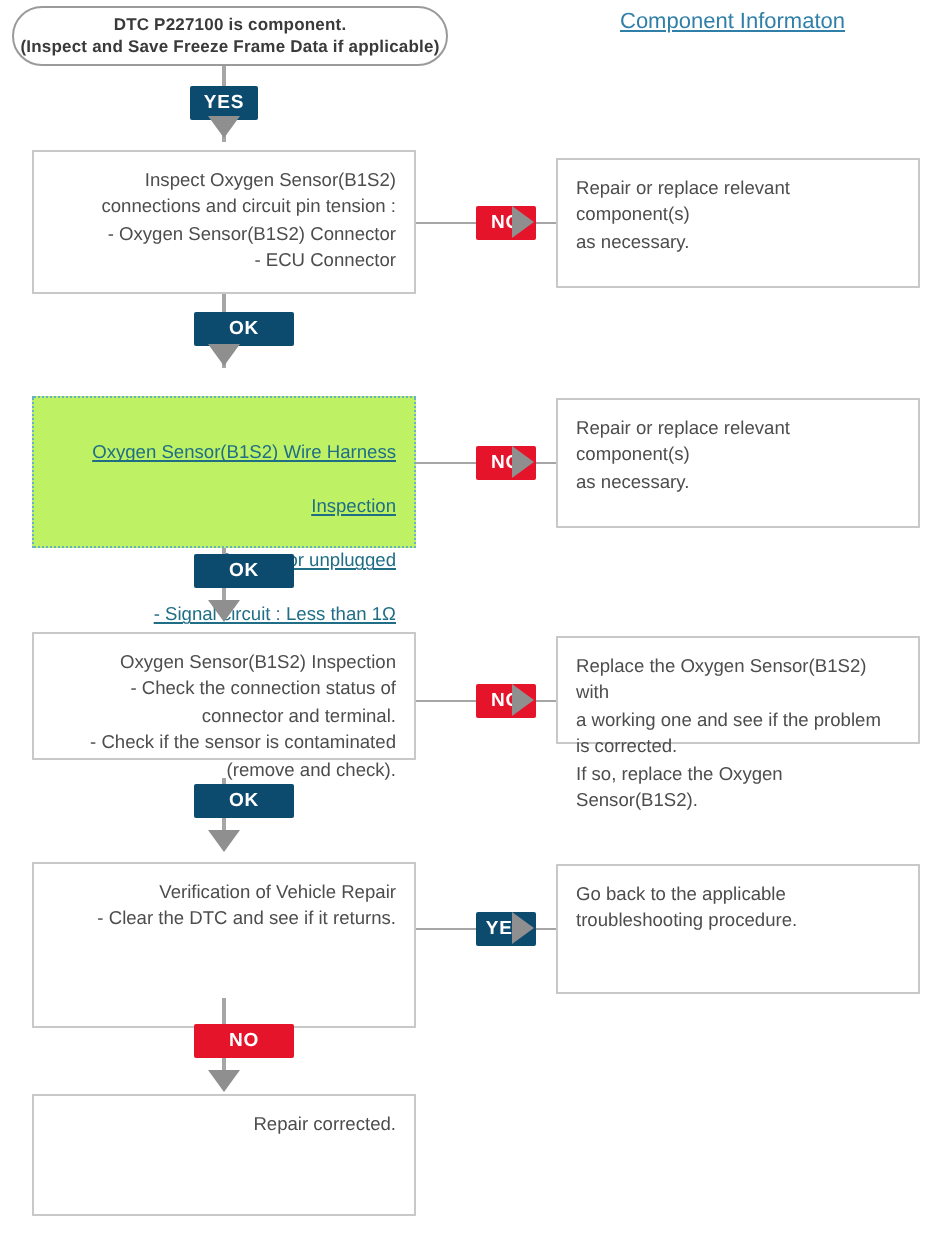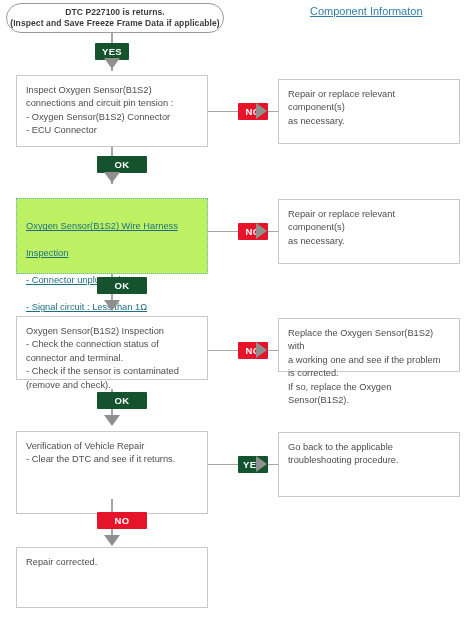--- a/index.html
+++ b/index.html
@@ -63,21 +63,21 @@
     position: absolute;
     box-sizing: border-box;
     background: #ffffff;
     border: 1px solid #c8c8c8;
     font-size: 9.3px;
     line-height: 1.45;
     color: #4d4d4d;
     padding: 8px 9px 6px 9px;
     white-space: pre-line;
   }
-  .box.left  { left: 16px;  width: 192px; }
+  .box.left  { left: 16px;  width: 192px; text-align: right; }
   .box.right { left: 278px; width: 182px; }
 
   .box.highlight {
     background: #bef264;
     border: 1px dotted #64b4c4;
     color: #1f6e86;
   }
   .box.highlight .hl-line {
     text-decoration: underline;
     display: block;
@@ -119,38 +119,38 @@
     font-size: 9.5px;
     font-weight: bold;
     color: #ffffff;
     text-align: center;
     letter-spacing: .4px;
     border-radius: 1px;
     display: flex;
     align-items: center;
     justify-content: center;
   }
-  .badge.green { background: #14532d; }
+  .badge.green { background: #0c4a6e; }
   .badge.red   { background: #e5142a; }
   .badge.v {          
     width: 50px; height: 17px;
     left: 97px;
   }
   .badge.v.wide { width: 34px; left: 95px; }
   .badge.h {          
     width: 30px; height: 17px;
   }
 </style>
 </head>
 <body>
 
 <div id="page">
 
   <div class="start-node">
-    <span class="ln">DTC P227100 is returns.</span>
+    <span class="ln">DTC P227100 is component.</span>
     <span class="ln">(Inspect and Save Freeze Frame Data if applicable)</span>
   </div>
 
   <a class="comp-link">Component Informaton</a>
 
   <div class="vline" style="top:33px; height:13px;"></div>
   <div class="badge green v wide" style="top:43px;">YES</div>
   <div class="vline" style="top:60px; height:11px;"></div>
   <div class="arrow-down" style="top:58px;"></div>
 

